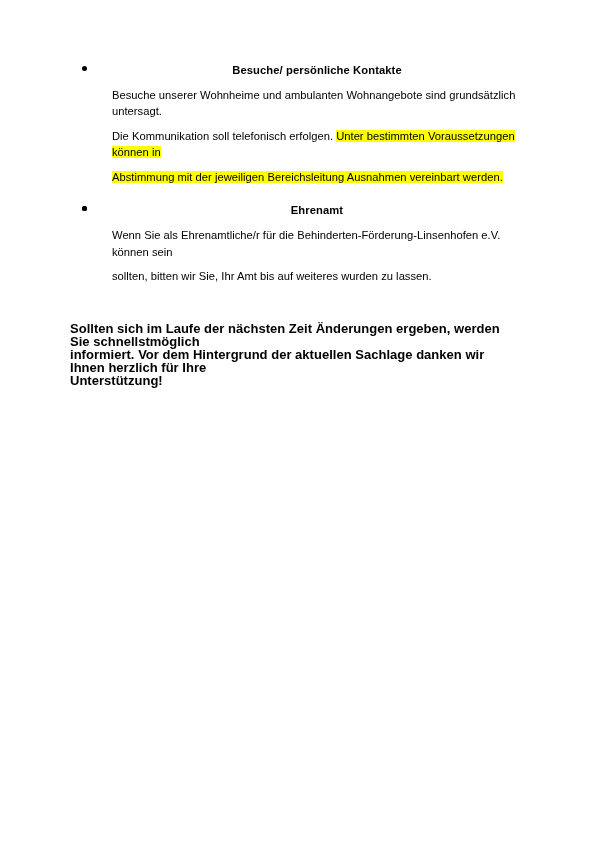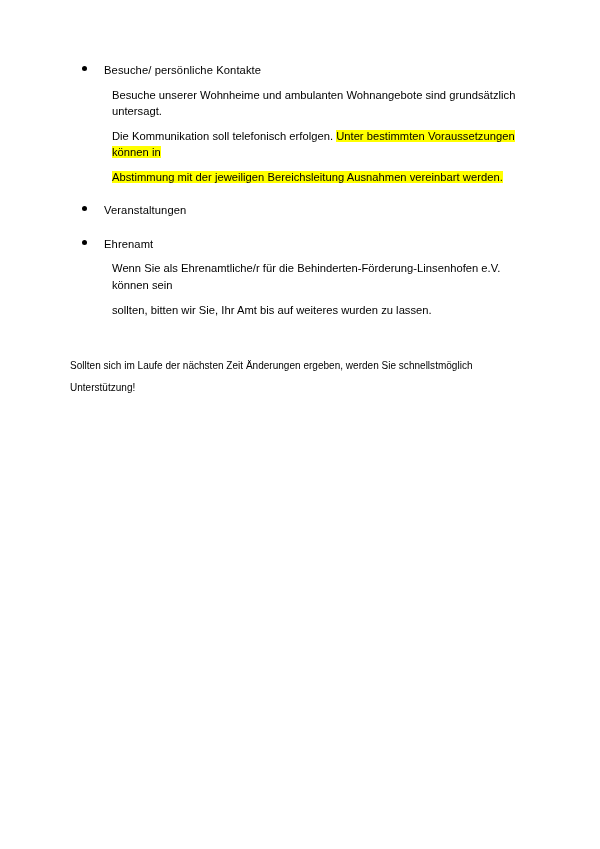--- a/index.html
+++ b/index.html
@@ -41,39 +41,40 @@
     position: absolute;
     left: 12px;
     top: 4px;
     width: 5px;
     height: 5px;
     border-radius: 50%;
     background: #000000;
   }
   .item-heading {
     font-size: 11.2px;
-    font-weight: normal;
+    font-weight: bold;
     line-height: 16.5px;
     margin: 0 0 1px 0;
     letter-spacing: 0.1px;
+    text-align: center;
   }
   .item-body {
     font-size: 11.2px;
     line-height: 16.6px;
     margin: 8px;
     letter-spacing: 0.02px;
   }
   .hl {
     background: #ffff00;
   }
   .closing {
     margin-top: 37px;
-    font-size: 10px;
-    font-weight: normal;
-    line-height: 22px;
+    font-size: 13px;
+    font-weight: bold;
+    line-height: 13px;
     width: 436px;
     letter-spacing: 0.02px;
   }
 </style>
 </head>
 <body>
 
 <div class="page">
   <div class="doc-body">
 
@@ -86,31 +87,31 @@
         <p class="item-body">
           <span>Die Kommunikation soll telefonisch erfolgen. </span><span class="hl">Unter bestimmten Voraussetzungen können in</span>
         </p>
         <p class="item-body">
           <span class="hl">Abstimmung mit der jeweiligen Bereichsleitung Ausnahmen vereinbart werden.</span>
         </p>
       </li>
 
       <li class="bullet-item">
         <span class="bullet-marker"></span>
-        <p class="item-heading">Veranstaltungen</p>
       </li>
 
       <li class="bullet-item">
         <span class="bullet-marker"></span>
         <p class="item-heading">Ehrenamt</p>
         <p class="item-body">Wenn Sie als Ehrenamtliche/r für die Behinderten-Förderung-Linsenhofen e.V.  können sein</p>
         <p class="item-body">sollten, bitten wir Sie, Ihr Amt bis auf weiteres wurden zu lassen.</p>
       </li>
 
     </ul>
 
     <div class="closing">
       <div>Sollten sich im Laufe der nächsten Zeit Änderungen ergeben, werden Sie schnellstmöglich</div>
+      <div>informiert. Vor dem Hintergrund der aktuellen Sachlage danken wir Ihnen herzlich für Ihre</div>
       <div>Unterstützung!</div>
     </div>
 
   </div>
 </div>
 
 </body></html>

